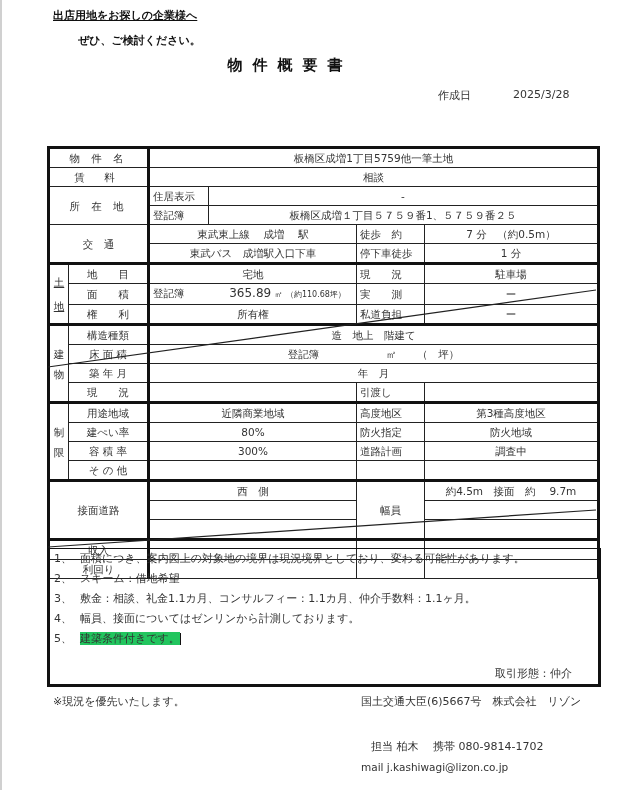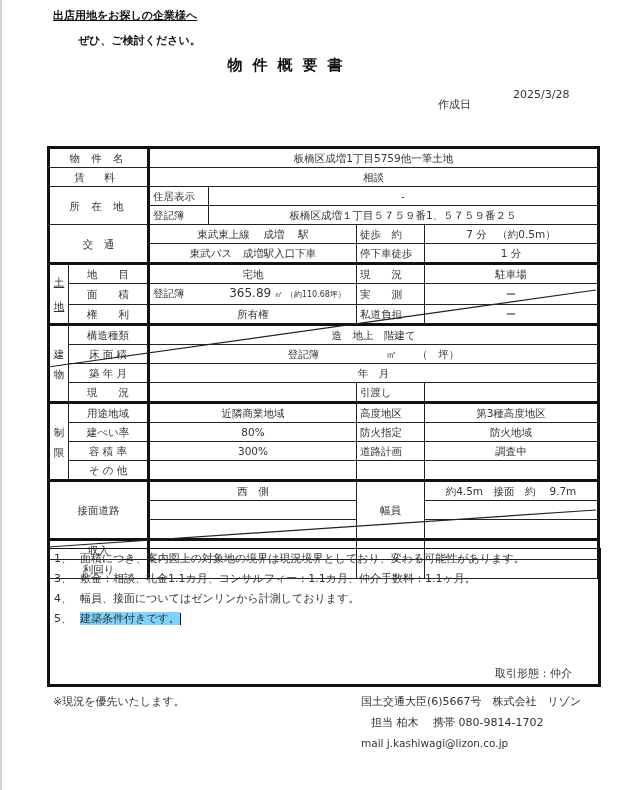--- a/index.html
+++ b/index.html
@@ -6,21 +6,21 @@
   body {
     width: 640px; height: 790px; background: #ffffff; position: relative;
     font-family: "DejaVu Sans", "Liberation Sans", sans-serif; color: #222;
     overflow: hidden;
   }
   .page-edge { position: absolute; left: 0; top: 0; width: 2px; height: 790px; background: #d0d0d0; }
   .intro1 { position: absolute; left: 53px; top: 8px; font-size: 11px; font-weight: bold; text-decoration: underline; color: #111; }
   .intro2 { position: absolute; left: 78px; top: 33px; font-size: 11px; font-weight: bold; color: #111; }
   .doc-title { position: absolute; left: 0; width: 580px; top: 56px; text-align: center; font-size: 15px; font-weight: bold; letter-spacing: 10px; color: #111; }
   .created { position: absolute; top: 88px; font-size: 11px; color: #333; }
-  .created-label { left: 438px; margin-top: 9px; }
+  .created-label { left: 438px; }
   .created-date { left: 513px; }
 
   table.main {
     position: absolute; left: 47px; top: 106px; width: 550px;
     border-collapse: collapse; table-layout: fixed; font-size: 10.5px; color: #333; margin-top: 40px;
   }
   table.main td {
     border: 1px solid #222; height: 18px; padding: 0 3px; white-space: nowrap; overflow: hidden; text-align: center;
     line-height: 18px;
   }
@@ -32,27 +32,27 @@
   .lsp { letter-spacing: 8px; }
   .lsp4 { letter-spacing: 4px; }
   .small { font-size: 8px; }
 
   .notes {
     position: absolute; left: 47px; top: 548px; width: 544px; height: 135px;
     border: 3px solid #111; border-top: 1px solid #111; font-size: 11px; color: #333; padding: 0 0 0 4px;
   }
   .note { height: 20px; line-height: 20px; white-space: nowrap; }
   .note .num { display: inline-block; width: 26px; }
-  .hl { background: #7dd3fc; }
+  .hl { background: #22c55e; }
   .cursor { display: inline-block; width: 1px; height: 12px; background: #111; vertical-align: middle; }
   .deal { position: absolute; right: 26px; bottom: 3px; font-size: 11px; }
 
   .footer-left { position: absolute; left: 53px; top: 694px; font-size: 11px; color: #333; }
   .footer-right { position: absolute; left: 361px; top: 692px; font-size: 11px; color: #333; line-height: 20.5px; }
-  .footer-right .indent { padding-left: 10px; }
+  .footer-right .indent { padding-left: 10px; margin-top: 24px; }
 
   svg.diag { position: absolute; left: 0; top: 0; pointer-events: none; }
 </style>
 </head>
 <body>
 
 <div class="page-edge"></div>
 
 <div class="intro1">出店用地をお探しの企業様へ</div>
 <div class="intro2">ぜひ、ご検討ください。</div>
@@ -211,20 +211,21 @@
 </tbody>
   </table>
 
 <svg class="diag" width="640" height="790">
   <line x1="48" y1="367" x2="596" y2="290" stroke="#222" stroke-width="1.2"></line>
   <line x1="48" y1="547" x2="596" y2="510" stroke="#222" stroke-width="1.2"></line>
 </svg>
 
 <div class="notes">
   <div class="note"><span class="num">1、</span><span>面積につき、案内図上の対象地の境界は現況境界としており、変わる可能性があります。</span></div>
+  <div class="note"><span class="num">2、</span><span>スキーム：借地希望</span></div>
   <div class="note"><span class="num">3、</span><span>敷金：相談、礼金1.1カ月、コンサルフィー：1.1カ月、仲介手数料：1.1ヶ月。</span></div>
   <div class="note"><span class="num">4、</span><span>幅員、接面についてはゼンリンから計測しております。</span></div>
   <div class="note"><span class="num">5、</span><span class="hl">建築条件付きです。</span><span class="cursor"></span></div>
   <div class="deal">取引形態：仲介</div>
 </div>
 
 <div class="footer-left">※現況を優先いたします。</div>
 <div class="footer-right">
   <div>国土交通大臣(6)5667号　株式会社　リゾン</div>
   <div class="indent">担当 柏木　 携帯 080-9814-1702</div>

